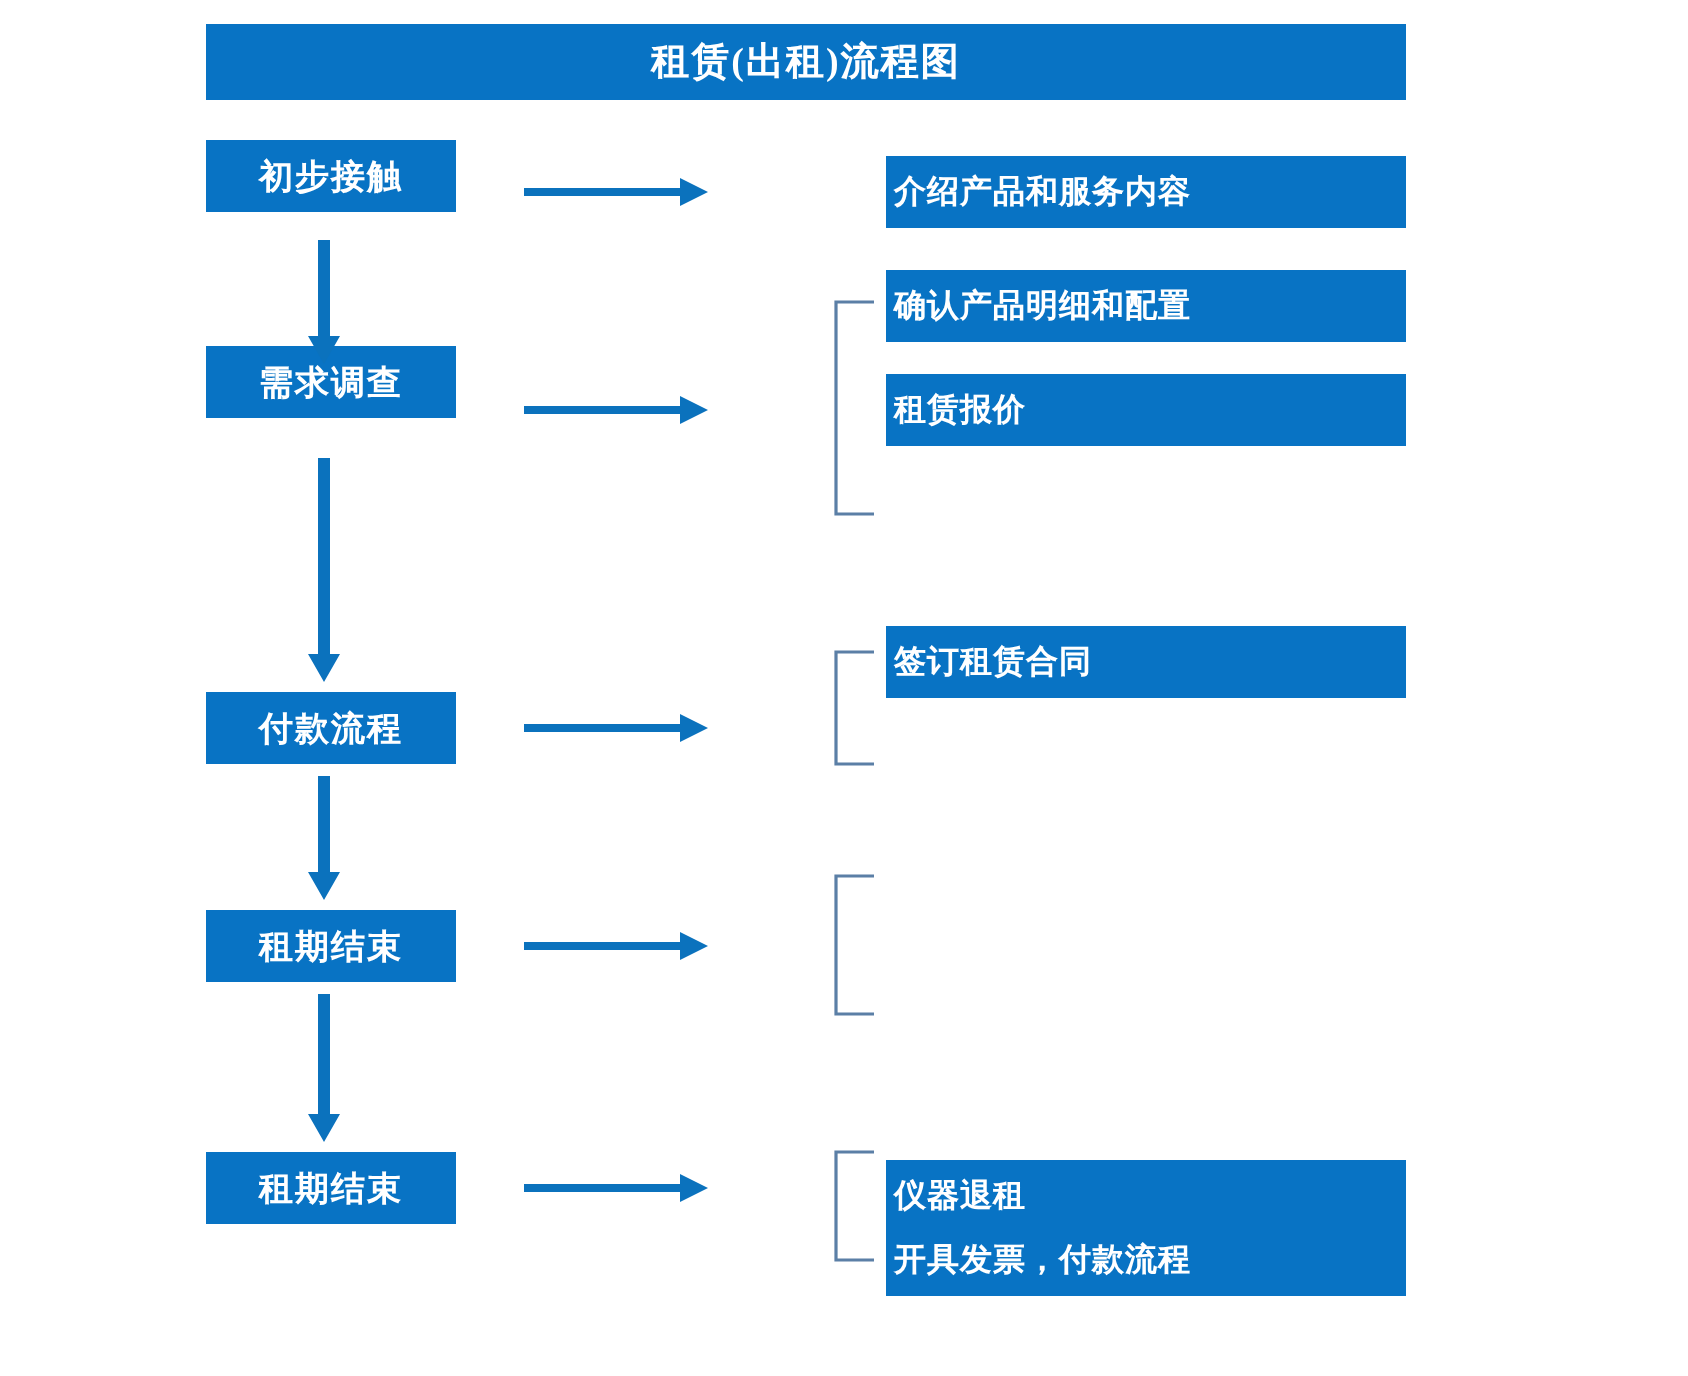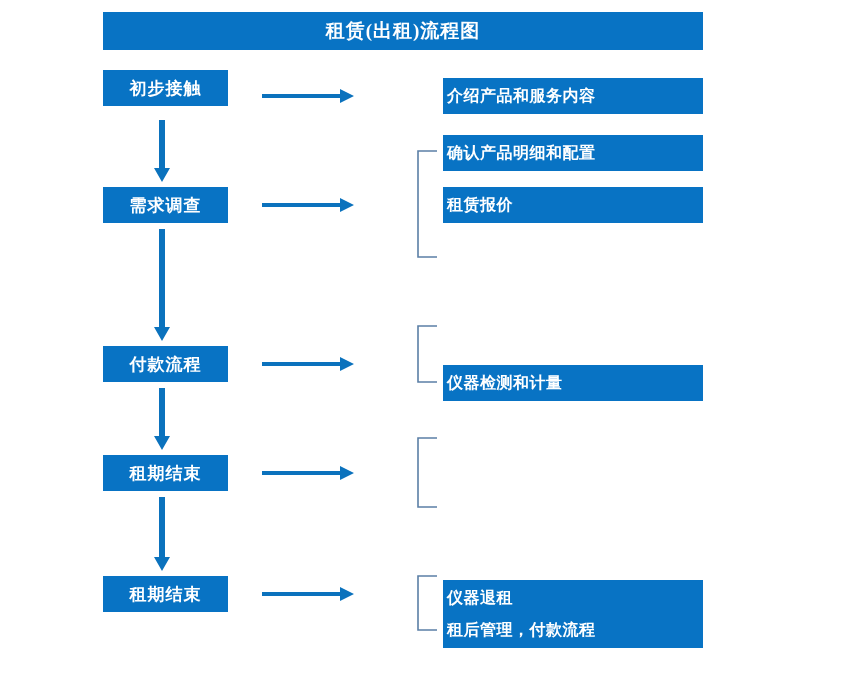--- a/index.html
+++ b/index.html
@@ -95,21 +95,21 @@
   .bracket svg { display: block; }
 </style>
 </head>
 <body>
 
 <div id="flowchart">
 
   <div class="title-bar">租赁(出租)流程图</div>
 
   <div class="stage-box" style="top:70px">初步接触</div>
-  <div class="stage-box" style="top:187px">需求调查</div>
+  <div class="stage-box" style="top:173px">需求调查</div>
   <div class="stage-box" style="top:346px">付款流程</div>
   <div class="stage-box" style="top:455px">租期结束</div>
   <div class="stage-box" style="top:576px">租期结束</div>
 
   <div class="arrow-right" style="top:88px">
     <svg class="arrow-svg" width="92" height="16" viewBox="0 0 92 16">
       <path d="M0 6 H78 V1 L92 8 L78 15 V10 H0 Z" fill="#0b72bd"></path>
     </svg>
   </div>
   <div class="arrow-right" style="top:197px">
@@ -171,17 +171,17 @@
   </div>
   <div class="bracket" style="top:575px;height:56px">
     <svg width="22" height="56" viewBox="0 0 22 56">
       <path d="M21 1 H2 V55 H21" fill="none" stroke="#5b7fa6" stroke-width="1.6"></path>
     </svg>
   </div>
 
   <div class="detail-box" style="top:78px">介绍产品和服务内容</div>
   <div class="detail-box" style="top:135px">确认产品明细和配置</div>
   <div class="detail-box" style="top:187px">租赁报价</div>
-  <div class="detail-box" style="top:365px">仪器检测和计量</div>
+  <div class="detail-box" style="top:313px">签订租赁合同</div>
   <div class="detail-box" style="top:580px">仪器退租</div>
-  <div class="detail-box" style="top:612px">租后管理，付款流程</div>
+  <div class="detail-box" style="top:612px">开具发票，付款流程</div>
 
 </div>
 
 </body></html>

